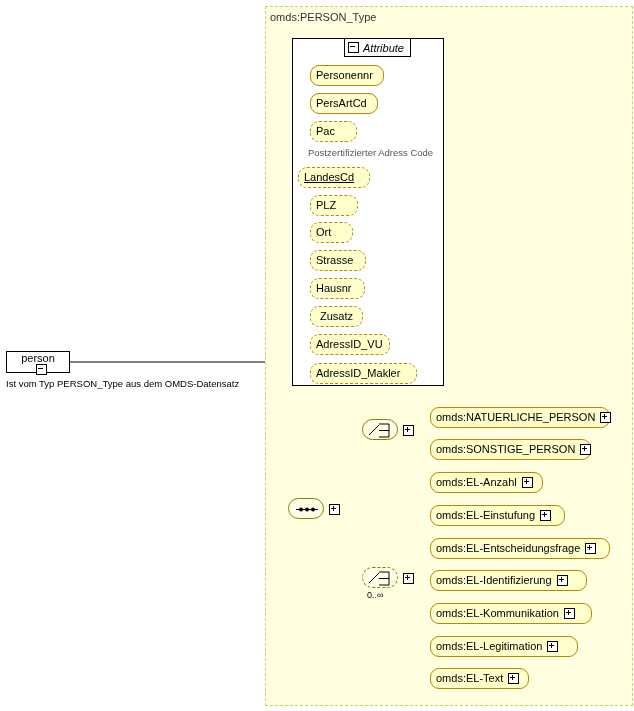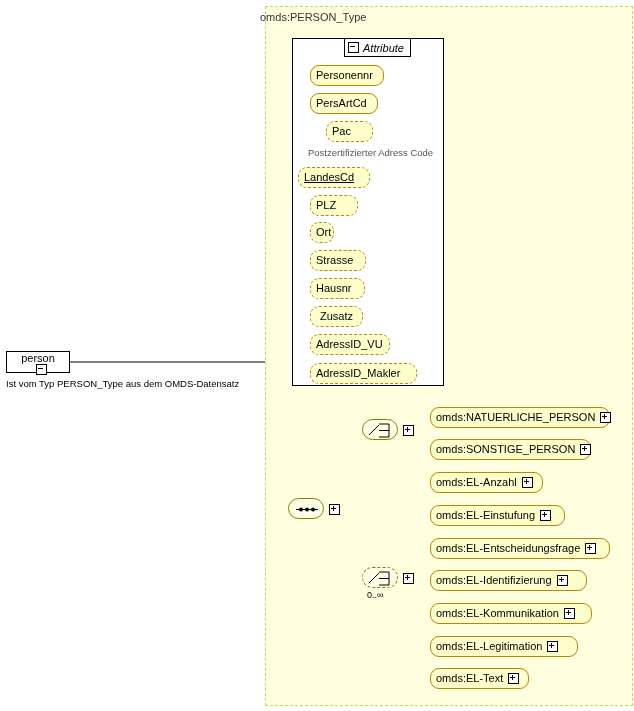--- a/index.html
+++ b/index.html
@@ -180,47 +180,47 @@
     <path d="M420,482 L430,482" stroke="#000" fill="none" stroke-width="1"></path>
     <path d="M420,515 L430,515" stroke="#000" fill="none" stroke-width="1"></path>
     <path d="M420,548 L430,548" stroke="#000" fill="none" stroke-width="1"></path>
     <path d="M420,581 L430,581" stroke="#000" fill="none" stroke-width="1"></path>
     <path d="M420,614 L430,614" stroke="#000" fill="none" stroke-width="1"></path>
     <path d="M420,646 L430,646" stroke="#000" fill="none" stroke-width="1"></path>
     <path d="M420,679 L430,679" stroke="#000" fill="none" stroke-width="1"></path>
   </svg>
 
   <div class="type-box" style="left:265px;top:6px;width:368px;height:700px;"></div>
-  <div class="type-label" style="left:260px;top:11px;">omds:PERSON_Type</div>
+  <div class="type-label" style="left:270px;top:11px;">omds:PERSON_Type</div>
 
   <div class="attr-box" style="left:292px;top:38px;width:152px;height:348px;"></div>
 
   <div class="attr-header" style="left:300px;top:38px;width:67px;">
     <span class="expander"></span>
     <span>Attribute</span>
   </div>
 
   <div class="node" style="left:310px;top:65px;width:74px;">
     <span class="lbl">Personennr</span>
   </div>
   <div class="node" style="left:310px;top:93px;width:68px;">
     <span class="lbl">PersArtCd</span>
   </div>
-  <div class="node opt" style="left:310px;top:121px;width:47px;margin-left:16px;">
+  <div class="node opt" style="left:310px;top:121px;width:47px;">
     <span class="lbl">Pac</span>
   </div>
   <div class="note" style="left:308px;top:147px;">Postzertifizierter Adress Code</div>
 
   <div class="node opt" style="left:298px;top:167px;width:72px;text-decoration:underline;">
     <span class="lbl">LandesCd</span>
   </div>
   <div class="node opt" style="left:310px;top:195px;width:48px;">
     <span class="lbl">PLZ</span>
   </div>
-  <div class="node opt" style="left:310px;top:222px;width:24px;">
+  <div class="node opt" style="left:310px;top:222px;width:43px;">
     <span class="lbl">Ort</span>
   </div>
   <div class="node opt" style="left:310px;top:250px;width:56px;">
     <span class="lbl">Strasse</span>
   </div>
   <div class="node opt" style="left:310px;top:278px;width:55px;">
     <span class="lbl">Hausnr</span>
   </div>
   <div class="node opt" style="left:310px;top:306px;width:53px;justify-content:center;">
     <span class="lbl">Zusatz</span>

